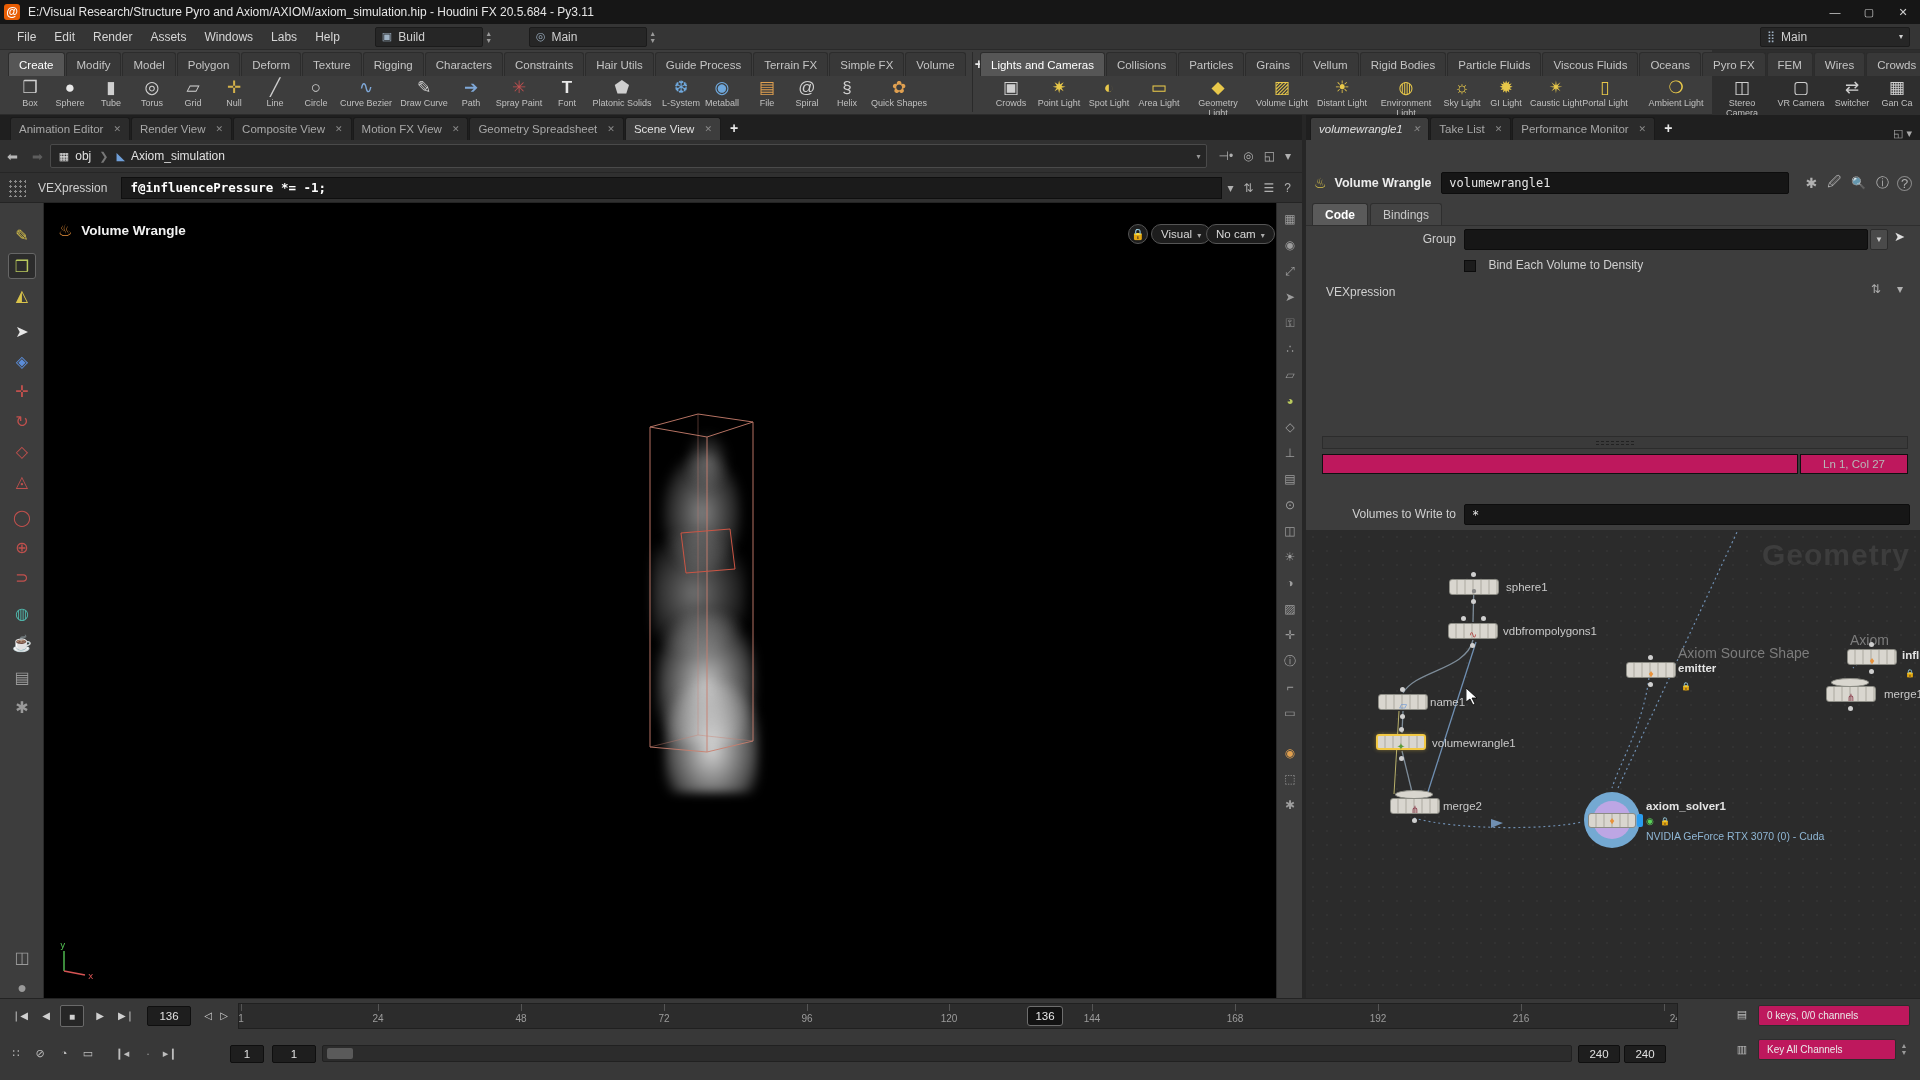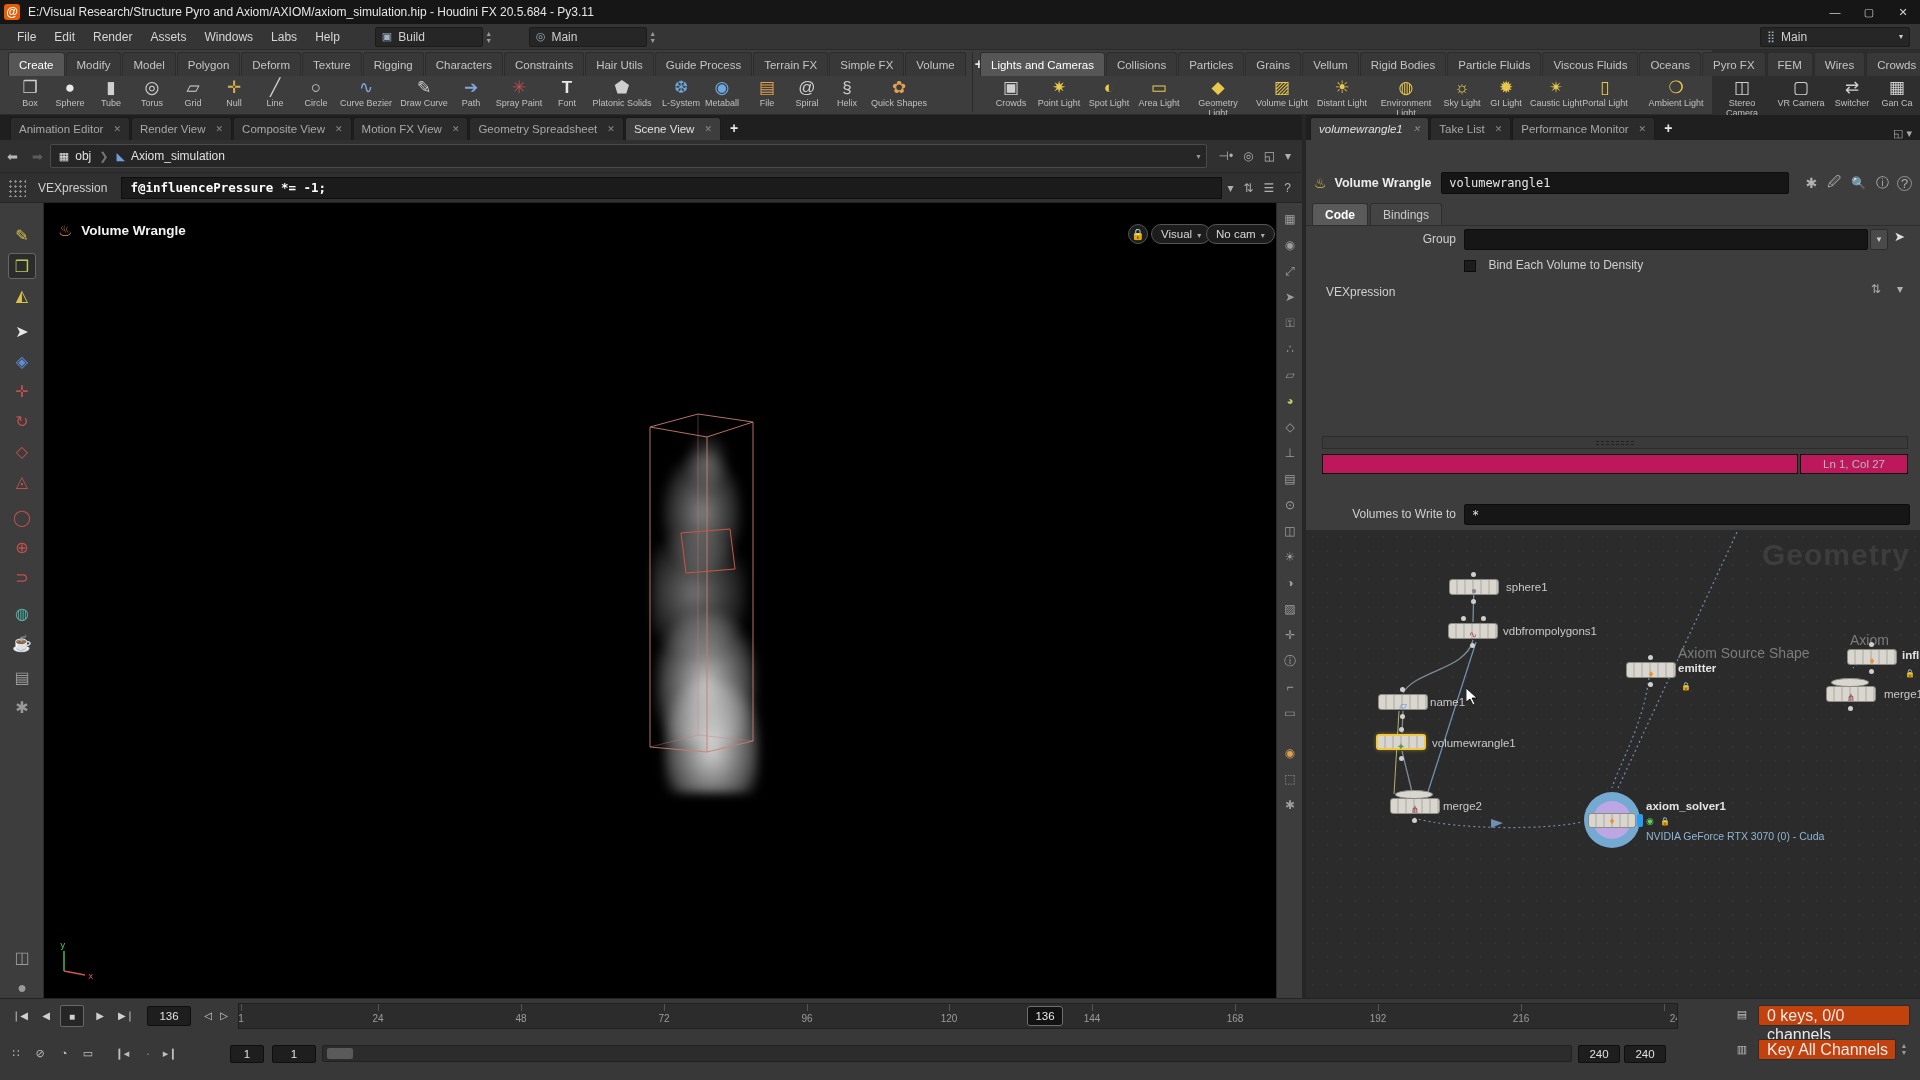--- a/index.html
+++ b/index.html
@@ -131,21 +131,21 @@
     font-size:11.5px; text-align:center; }
   .ruler { position:absolute; left:238px; top:4px; width:1440px; height:26px; background:#2c2c2c; border:1px solid #202020;
     overflow:hidden; }
   .ruler .tickline { position:absolute; top:0; width:1px; height:7px; background:#555; }
   .ruler .ticklab { position:absolute; top:9px; width:40px; text-align:center; font-size:10px; color:#9c9c9c; }
   .framebadge { position:absolute; top:2px; width:36px; height:20px; background:#121212; border:1px solid #6e6e6e;
     border-radius:3px; color:#e8e8e8; font-size:11.5px; text-align:center; line-height:18px; }
   .sbtn { position:absolute; top:44px; width:20px; height:20px; text-align:center; line-height:20px; font-size:11px; color:#bdbdbd; }
   .rangetrack { position:absolute; left:322px; top:46px; width:1250px; height:17px; background:#2c2c2c; border:1px solid #212121; border-radius:2px; }
   .rangehandle { position:absolute; left:4px; top:2px; width:26px; height:11px; background:#5a5a5a; border-radius:2px; }
-  .keyfld { position:absolute; background:#c2410c; border:1px solid #2d2d2d; border-radius:2px; color:#eaeaea; font-size:16px; padding-left:8px; }
+  .keyfld { position:absolute; background:#be185d; border:1px solid #2d2d2d; border-radius:2px; color:#eaeaea; font-size:10px; padding-left:8px; }
 </style>
 </head>
 <body>
 
 <div class="app">
 
   <div class="abs" id="titlebar">
     <div class="logo">@</div>
     <div class="title-text">E:/Visual Research/Structure Pyro and Axiom/AXIOM/axiom_simulation.hip - Houdini FX 20.5.684 - Py3.11</div>
     <div class="winbtns">

